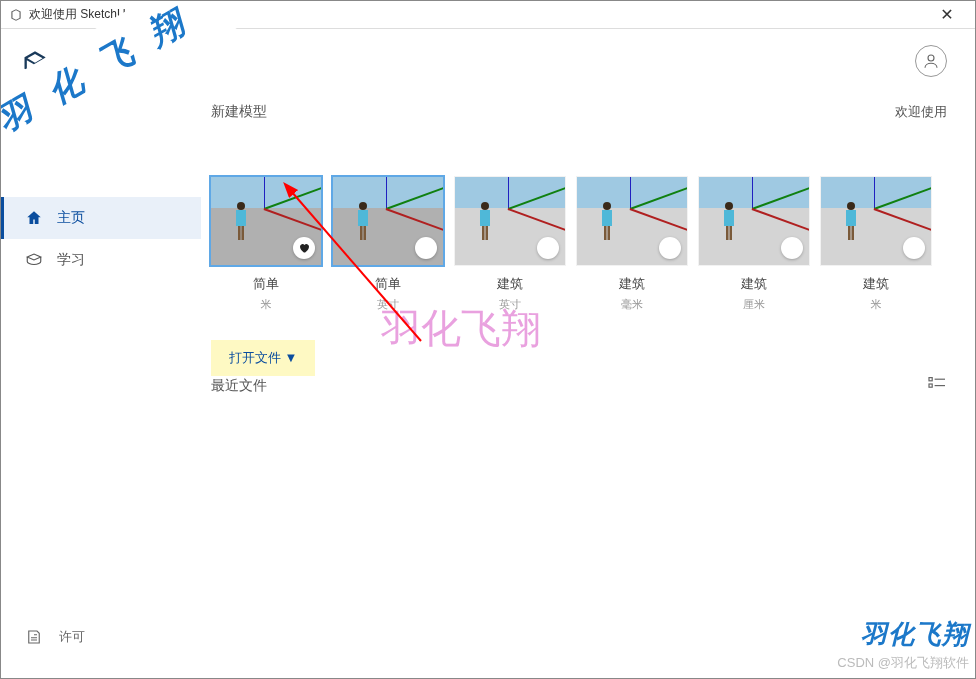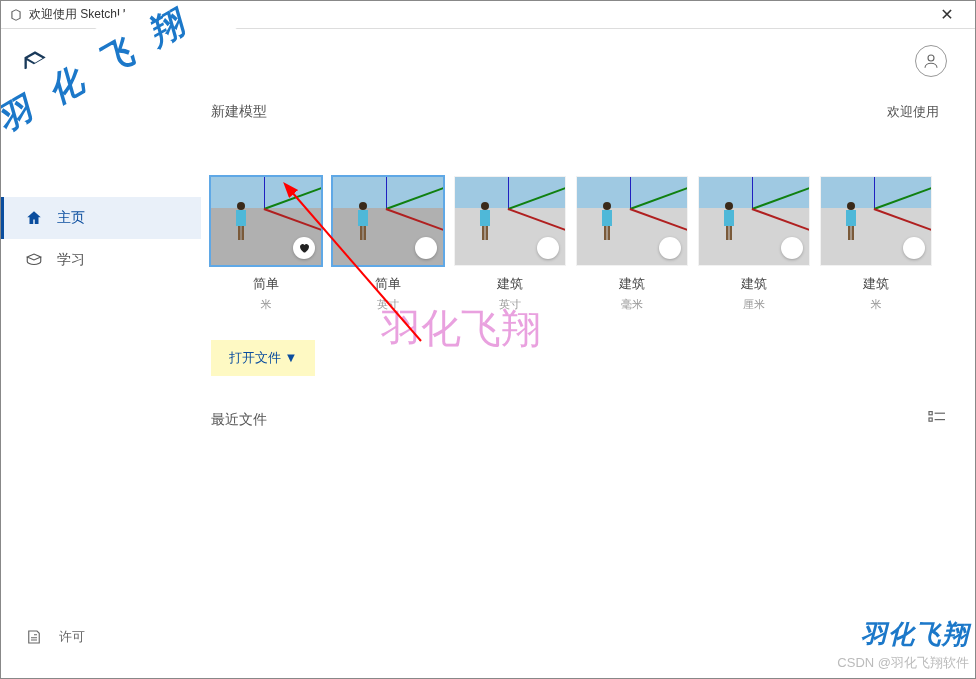--- a/index.html
+++ b/index.html
@@ -70,21 +70,21 @@
       height: 44px;
     }
     .avatar-btn {
       width: 32px; height: 32px; border-radius: 50%;
       border: 1.5px solid #999;
       display: flex; align-items: center; justify-content: center;
       cursor: pointer;
     }
     .section-head {
       display: flex; justify-content: space-between; align-items: center;
-      margin: 20px 8px 12px 0;
+      margin: 20px 0 12px 0;
       font-size: 14px; color: #555; font-weight: 500; gap: 16px;
     }
     .more-templates { font-size: 13px; color: #555; cursor: pointer; }
     .templates {
       display: flex; gap: 12px; flex-wrap: nowrap;
     }
     .template {
       width: 110px;
       display: flex; flex-direction: column; align-items: center;
       cursor: pointer;
@@ -118,21 +118,20 @@
       margin-top: 28px;
       background:#fef9c3;
       color:#0a4d9e;
       padding: 9px 18px;
       font-size: 13px;
       border:none; cursor:pointer;
       display:inline-flex; align-items:center; gap:6px;
     }
     .recent-head {
       display:flex; justify-content:space-between; align-items:center;
-      margin-top: 34px;
       font-size: 14px; color:#555; font-weight:500;
     }
     .view-toggle { cursor:pointer; color:#666; }
     
     .ribbon {
       position:absolute; left:-70px; top:30px;
       width:340px; height:70px;
       transform: rotate(-30deg);
       background:#fff;
       color:#1c78c9;

